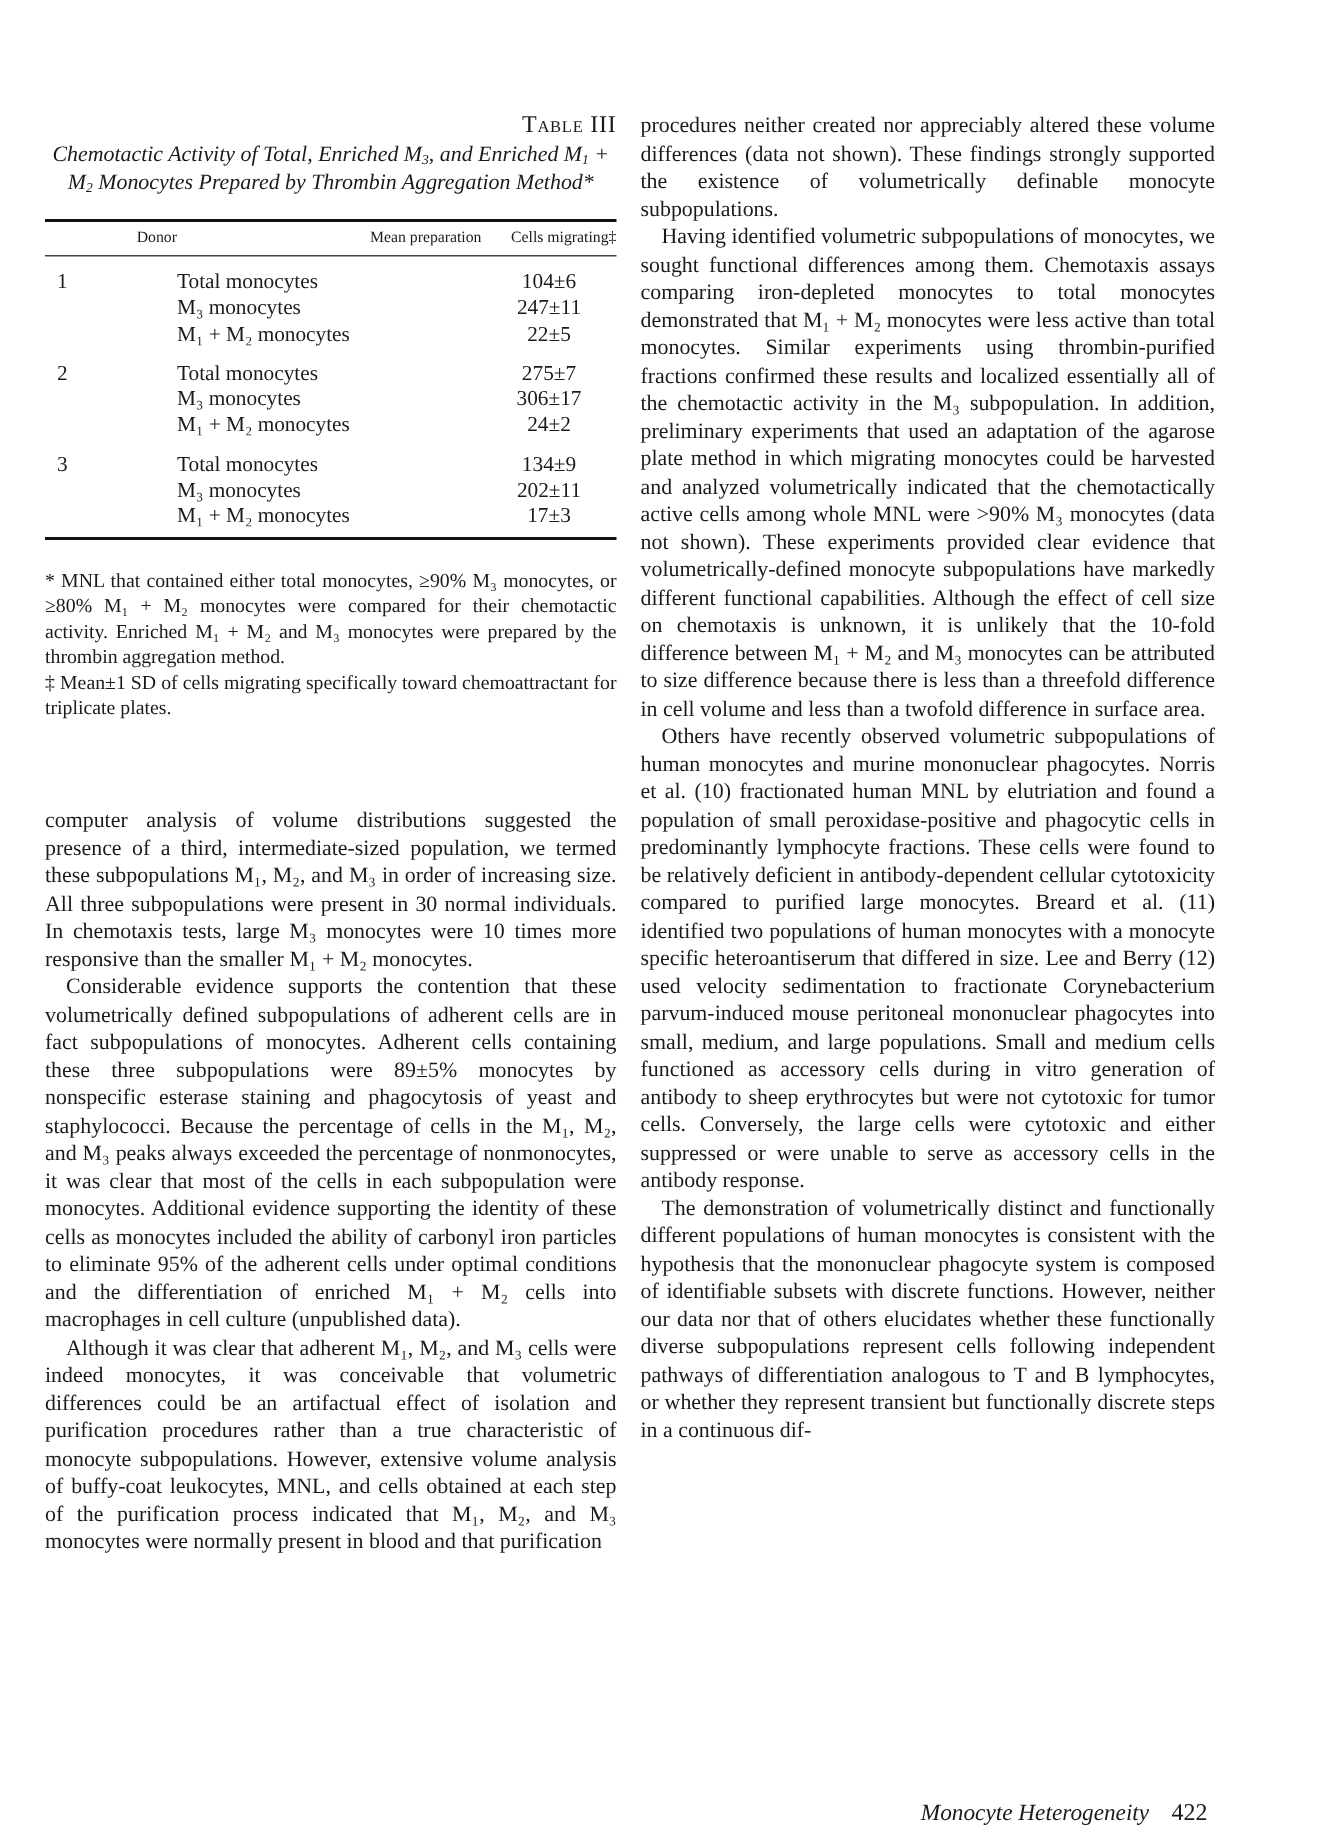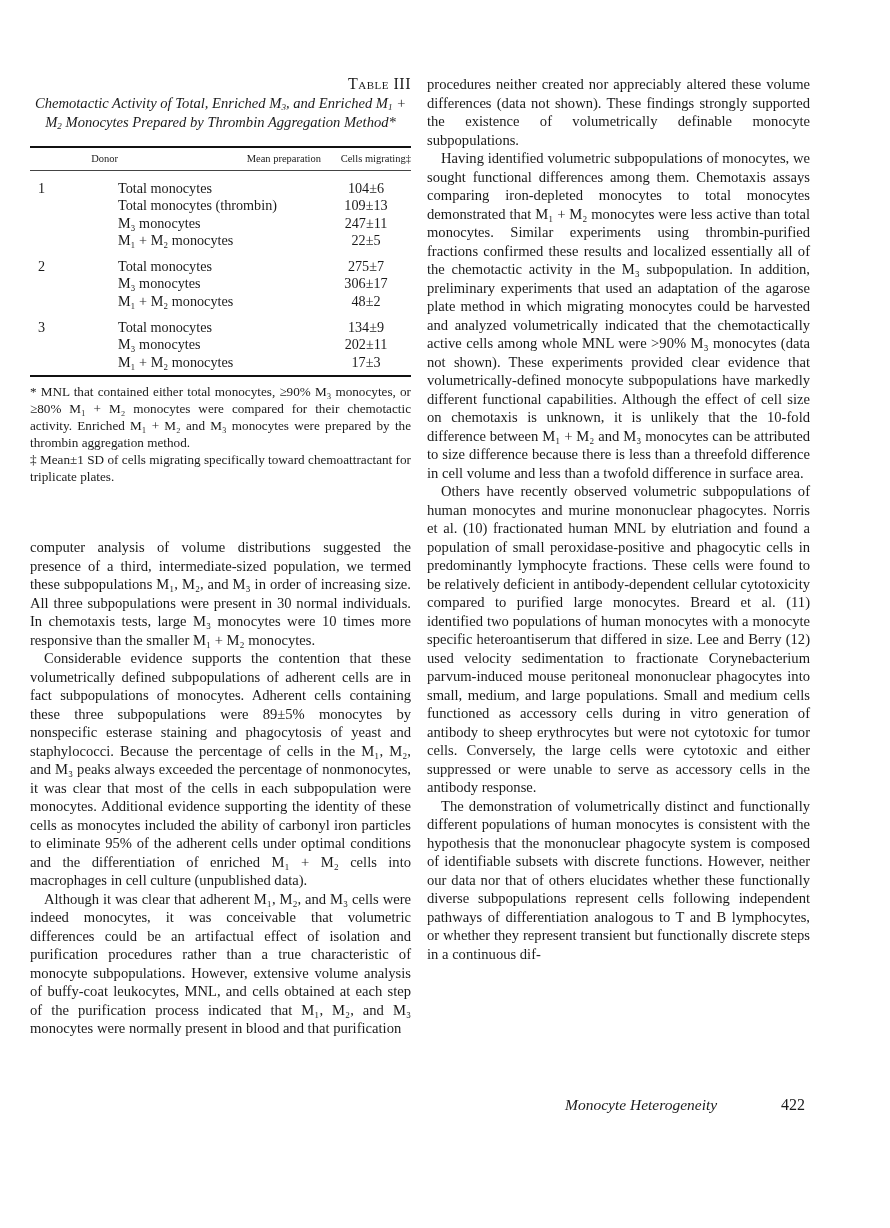--- a/index.html
+++ b/index.html
@@ -23,27 +23,27 @@
   .rule-thick { border-top: 2px solid #111; }
   .rule-thin { border-top: 1px solid #444; }
   table.data { width: 100%; border-collapse: collapse; font-size: 14.2px; }
   table.data th {
     font-weight: normal; font-size: 10.5px; padding: 5px 0 6px 0; text-align: right;
   }
   table.data td { padding: 0; line-height: 17.3px; vertical-align: top; }
   .c-donor { width: 80px; padding-left: 8px !important; }
   .c-val { text-align: center; width: 90px; margin-top: 36px; }
   .gap td { height: 9px; }
-  .notes { font-size: 13.2px; line-height: 17px; text-align: justify; margin-top: 6px; }
+  .notes { font-size: 13.2px; line-height: 17px; text-align: justify; margin-top: 18px; }
   .notes p { margin: 0; }
 
   .para { font-size: 14.6px; line-height: 18.5px; text-align: justify; margin: 0; hyphens: none; }
   .indent { text-indent: 14px; }
   sub { font-size: 9px; vertical-align: -2px; line-height: 0; }
-  .footer { position: absolute; top: 1096px; left: 565px; width: 250px; font-size: 15.5px; }
+  .footer { position: absolute; top: 1200px; left: 565px; width: 250px; font-size: 15.5px; text-align: center; }
   .running { font-style: italic; }
   .pageno { position: absolute; right: 10px; top: 0; font-size: 16px; }
 </style>
 </head>
 <body>
 
 <div class="table-block">
   <div class="tbl-label">Table III</div>
   <div class="tbl-caption"><span>Chemotactic Activity of Total, Enriched M</span><sub>3</sub><span>, and Enriched M</span><sub>1</sub><span> + M</span><sub>2</sub><span> Monocytes Prepared by Thrombin Aggregation Method*</span></div>
 
@@ -65,25 +65,20 @@
       <tr class="gap">
           <td colspan="3"></td>
         </tr>
       <tr>
         <td class="c-donor">1</td>
         <td>Total monocytes</td>
         <td class="c-val">104±6</td>
       </tr>
       <tr>
         <td class="c-donor"></td>
-        <td>Total monocytes (thrombin)</td>
-        <td class="c-val">109±13</td>
-      </tr>
-      <tr>
-        <td class="c-donor"></td>
         <td>M₃ monocytes</td>
         <td class="c-val">247±11</td>
       </tr>
       <tr>
         <td class="c-donor"></td>
         <td>M₁ + M₂ monocytes</td>
         <td class="c-val">22±5</td>
       </tr>
       <tr class="gap">
           <td colspan="3"></td>
@@ -94,21 +89,21 @@
         <td class="c-val">275±7</td>
       </tr>
       <tr>
         <td class="c-donor"></td>
         <td>M₃ monocytes</td>
         <td class="c-val">306±17</td>
       </tr>
       <tr>
         <td class="c-donor"></td>
         <td>M₁ + M₂ monocytes</td>
-        <td class="c-val">48±2</td>
+        <td class="c-val">24±2</td>
       </tr>
       <tr class="gap">
           <td colspan="3"></td>
         </tr>
       <tr>
         <td class="c-donor">3</td>
         <td>Total monocytes</td>
         <td class="c-val">134±9</td>
       </tr>
       <tr>

